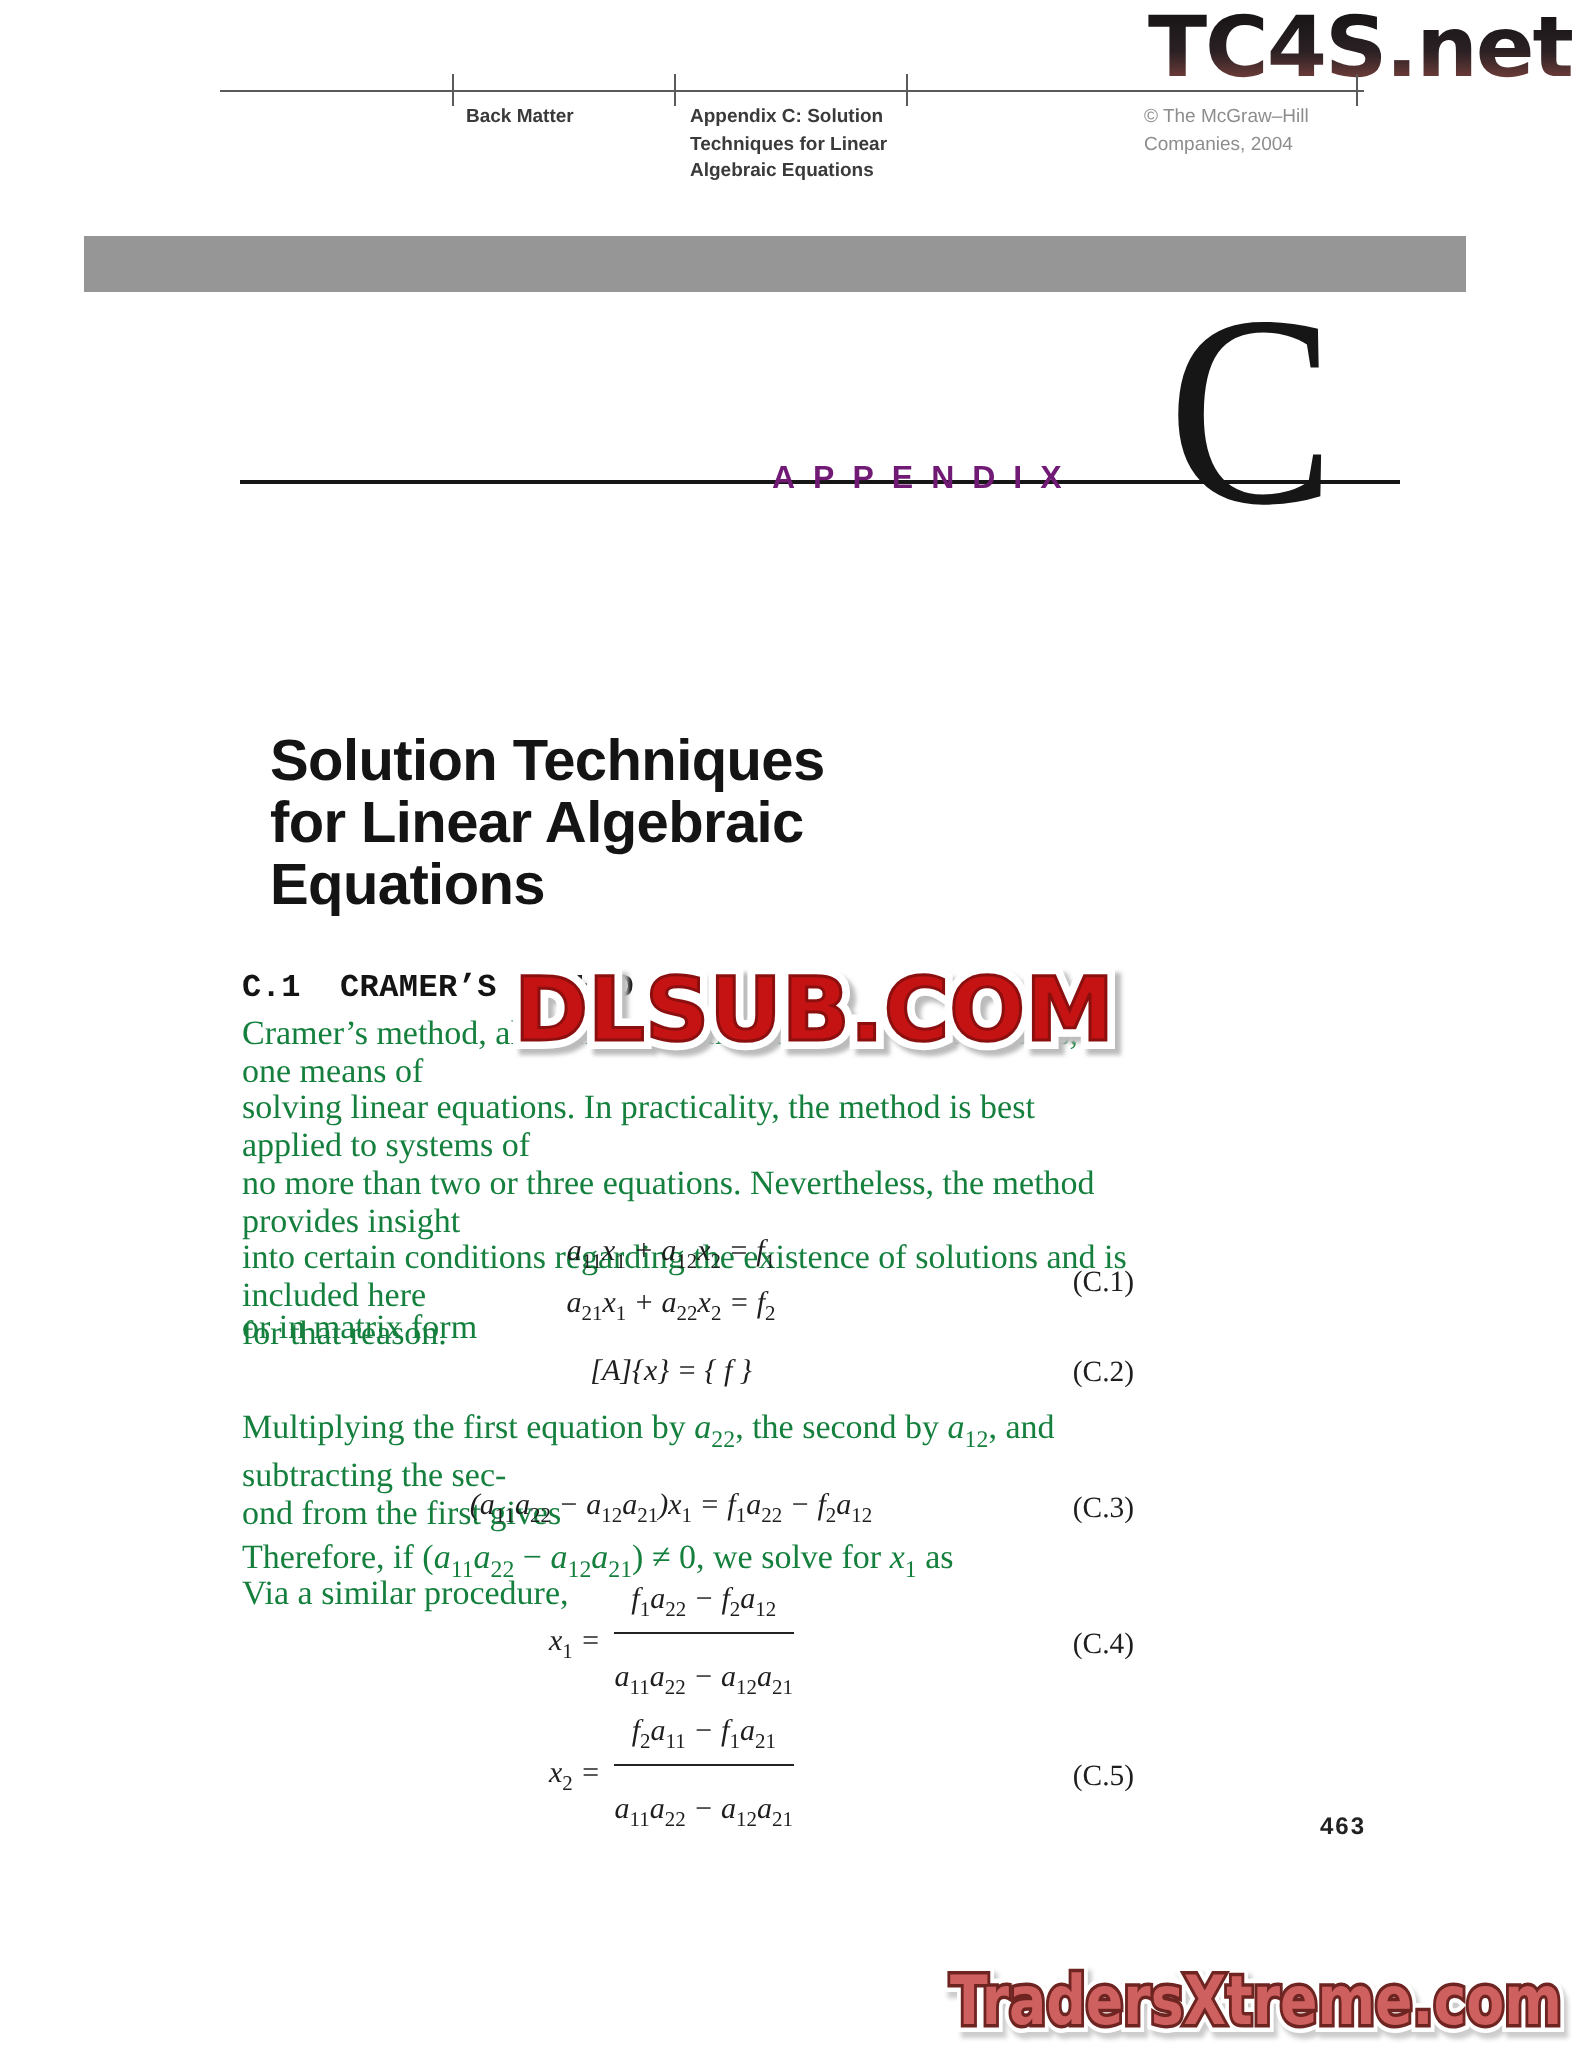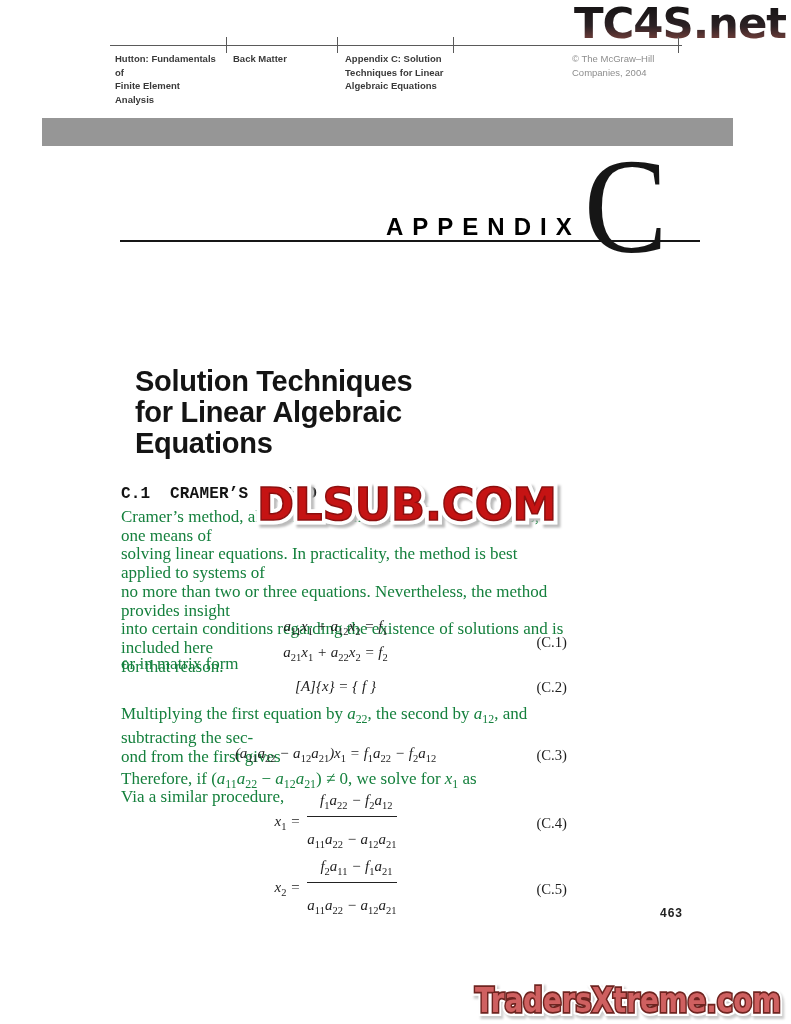--- a/index.html
+++ b/index.html
@@ -18,22 +18,22 @@
   .hdr-copy{left:572px;font-weight:normal;color:#8d8d8d;}
 
   
   .wm-top{position:absolute;left:556px;top:0px;width:234px;height:46px;}
   .wm-mid{position:absolute;left:247px;top:478px;width:320px;height:58px;z-index:6;}
   .wm-bot{position:absolute;left:468px;top:977px;width:320px;height:48px;z-index:6;}
 
   
   .gray-banner{position:absolute;left:42px;top:118px;width:691px;height:28px;background:#969696;}
   .appendix-rule{position:absolute;left:120px;top:240px;width:580px;height:2px;background:#161616;}
-  .appendix-word{position:absolute;left:386px;top:217px;font-family:"Liberation Sans",sans-serif;
-                 font-weight:bold;font-size:24px;line-height:20px;letter-spacing:9px;color:#000000;}
+  .appendix-word{position:absolute;left:386px;top:230px;font-family:"Liberation Sans",sans-serif;
+                 font-weight:bold;font-size:16px;line-height:20px;letter-spacing:9px;color:#701a75;}
   .appendix-letter{position:absolute;left:584px;top:138px;font-family:"Liberation Serif",serif;
                    font-size:136px;line-height:1;color:#161616;transform:scaleX(.92);transform-origin:left top;}
 
   
   .page-title{position:absolute;left:120px;top:351px;font-family:"Liberation Sans",sans-serif;
               font-weight:bold;font-size:29px;line-height:31px;letter-spacing:-0.3px;
               color:#141414;white-space:pre-line;}
   .sec-heading{position:absolute;left:121px;top:485px;font-family:Liberation Mono, monospace;
                font-weight:bold;font-size:16px;letter-spacing:0.2px;color:#141414;white-space:pre;}
   .body-text{position:absolute;font-size:17px;line-height:18.7px;color:#15803d;white-space:pre-line;}
@@ -53,21 +53,21 @@
   .eq-c3{top:745px;}
   .eq-c4{top:792px;}
   .eq-c5{top:858px;}
   .eq-center{display:flex;justify-content:center;align-items:center;gap:7px;padding-right:16px;}
   .eq-stack{text-align:center;line-height:20px;}
   .math{font-style:italic;}
   .math sub{font-style:normal;}
   .eq-label{position:absolute;right:0;top:50%;transform:translateY(-50%);
             font-style:normal;font-size:14.7px;color:#1e1e1e;}
   .frac{display:inline-block;text-align:center;vertical-align:middle;line-height:17.5px;}
-  .frac .num{display:block;border-bottom:1.2px solid #222;padding:0 4px 1px;text-align:right;}
+  .frac .num{display:block;border-bottom:1.2px solid #222;padding:0 4px 1px;}
   .frac .den{display:block;padding-top:14px;}
 
   .page-number{position:absolute;left:660px;top:906px;font-family:"Liberation Sans",sans-serif;
                font-weight:bold;font-size:12px;letter-spacing:1px;color:#222;}
 </style>
 </head>
 <body>
 
 <div class="page">
 
@@ -80,22 +80,20 @@
       </linearGradient>
     </defs>
     <text x="230" y="38" text-anchor="end" font-family="DejaVu Sans, sans-serif" font-weight="bold" font-size="42" letter-spacing="-1" textLength="212" lengthAdjust="spacingAndGlyphs" fill="url(#tcgrad)">TC4S.net</text>
   </svg>
 
   <div class="hdr-rule"></div>
   <div class="hdr-tick tick1"></div>
   <div class="hdr-tick tick2"></div>
   <div class="hdr-tick tick3"></div>
   <div class="hdr-tick tick4"></div>
-  <div class="hdr-cell hdr-book">Hutton: Fundamentals of
-Finite Element Analysis</div>
   <div class="hdr-cell hdr-part">Back Matter</div>
   <div class="hdr-cell hdr-chapter">Appendix C: Solution
 Techniques for Linear
 Algebraic Equations</div>
   <div class="hdr-cell hdr-copy">© The McGraw–Hill
 Companies, 2004</div>
 
   <div class="gray-banner"></div>
 
   <div class="appendix-rule"></div>

